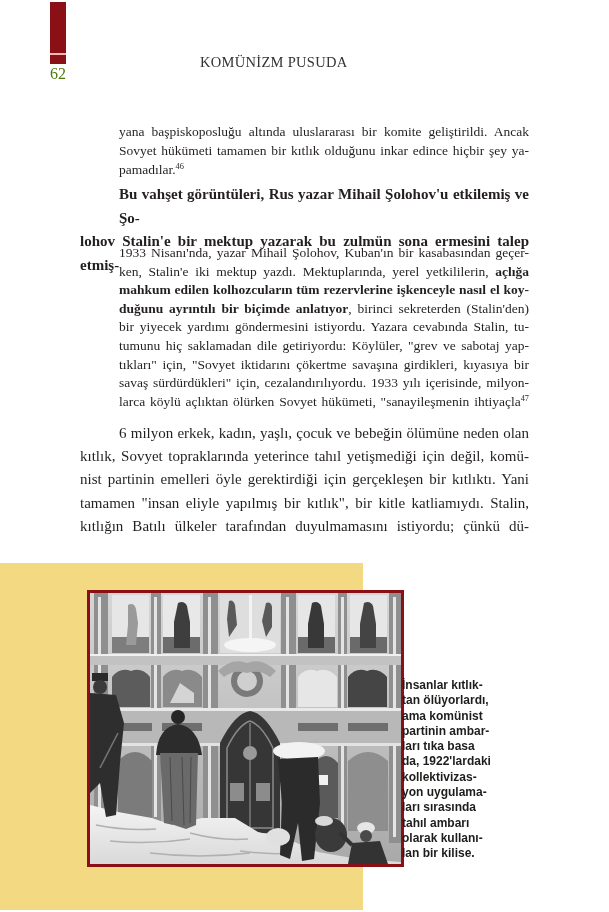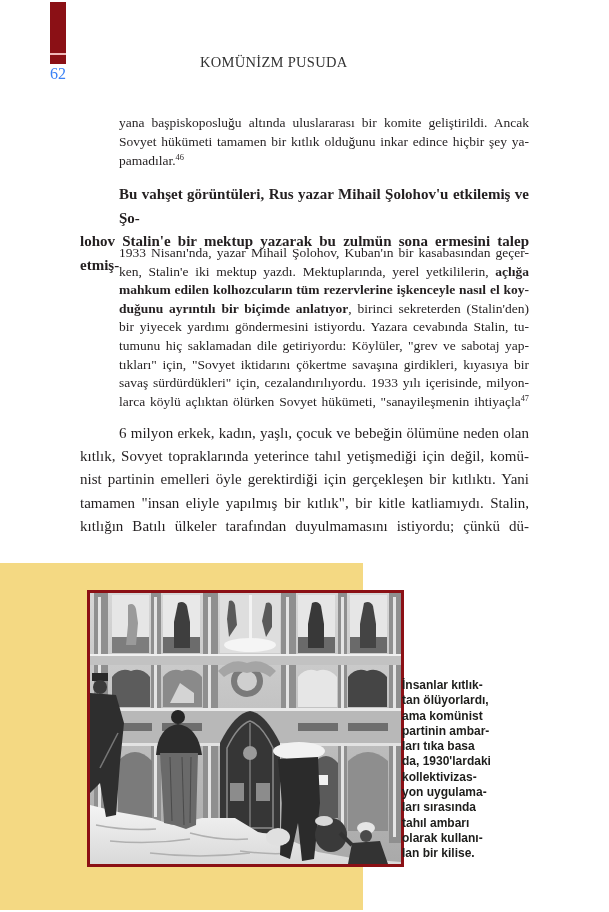--- a/index.html
+++ b/index.html
@@ -2,31 +2,31 @@
 <html style="--accent: #8b1015; --panel: #f4d983;"><head>
 <meta charset="utf-8">
 <style>
   :root { --accent: #8b1015; --panel: #f4d983; --pink: #f0b8b8; --ink: #231f20; }
   html, body { margin: 0; padding: 0; background: #ffffff; }
   body { width: 609px; height: 912px; position: relative; overflow: hidden; color: var(--ink); }
 
   .red-bar { position: absolute; left: 50px; top: 2px; width: 16px; height: 62px; background: var(--accent); }
   .red-bar .stripe { position: absolute; left: 0; top: 51px; width: 16px; height: 2px; background: var(--pink); }
 
-  .page-number { position: absolute; left: 50px; top: 66px; font-family: "Liberation Serif", serif; font-size: 16px; line-height: 16px; color: #3b82f6; }
+  .page-number { position: absolute; left: 50px; top: 66px; font-family: "Liberation Serif", serif; font-size: 16px; line-height: 16px; color: #4d7c0f; }
   .running-title { position: absolute; left: 200px; top: 55px; width: 237px; text-align: left; font-family: "Liberation Serif", serif; font-size: 14.5px; line-height: 14.5px; letter-spacing: 0.3px; color: #333; white-space: nowrap; }
 
   .para { position: absolute; font-family: "Liberation Serif", serif; color: var(--ink); }
   .para .ln { display: block; text-align: justify; text-align-last: justify; }
   .para .ln.last { text-align: left; text-align-last: left; }
   .para .ln.indent { padding-left: 39px; }
   .para sup { font-size: 0.62em; line-height: 0; vertical-align: 0.55em; margin-top: 46px; }
   .para b { font-weight: bold; }
 
-  .intro { left: 119px; top: 113px; width: 410px; font-size: 13.5px; line-height: 19px; }
+  .intro { left: 119px; top: 122px; width: 410px; font-size: 13.5px; line-height: 19px; }
   .p1 { left: 80px; top: 183px; width: 449px; font-size: 15px; line-height: 23.5px; font-weight: bold; }
   .quote { left: 119px; top: 244px; width: 410px; font-size: 13.5px; line-height: 18.6px; }
   .p2 { left: 80px; top: 422px; width: 449px; font-size: 15px; line-height: 23.2px; }
 
   .yellow-panel { position: absolute; left: 0; top: 563px; width: 363px; height: 347px; background: var(--panel); }
   .photo-frame { position: absolute; left: 87px; top: 590px; width: 311px; height: 271px; border: 3px solid var(--accent); background: #c8c8c8; }
   .photo-frame svg { display: block; width: 311px; height: 271px; }
 
   .caption { position: absolute; left: 402px; top: 630px; width: 170px; font-family: "Liberation Sans", sans-serif; font-weight: bold; font-size: 12px; line-height: 15.3px; color: #1d1d1b; margin-top: 48px; }
   .caption .cl { display: block; white-space: nowrap; }
@@ -214,20 +214,20 @@
     </g>
   </svg>
 </div>
 
 <div class="caption">
   <span class="cl">İnsanlar kıtlık-</span>
   <span class="cl">tan ölüyorlardı,</span>
   <span class="cl">ama komünist</span>
   <span class="cl">partinin ambar-</span>
   <span class="cl">ları tıka basa</span>
-  <span class="cl">da, 1930'lardaki</span>
+  <span class="cl">da, 1922'lardaki</span>
   <span class="cl">kollektivizas-</span>
   <span class="cl">yon uygulama-</span>
   <span class="cl">ları sırasında</span>
   <span class="cl">tahıl ambarı</span>
   <span class="cl">olarak kullanı-</span>
   <span class="cl">lan bir kilise.</span>
 </div>
 
 </body></html>

